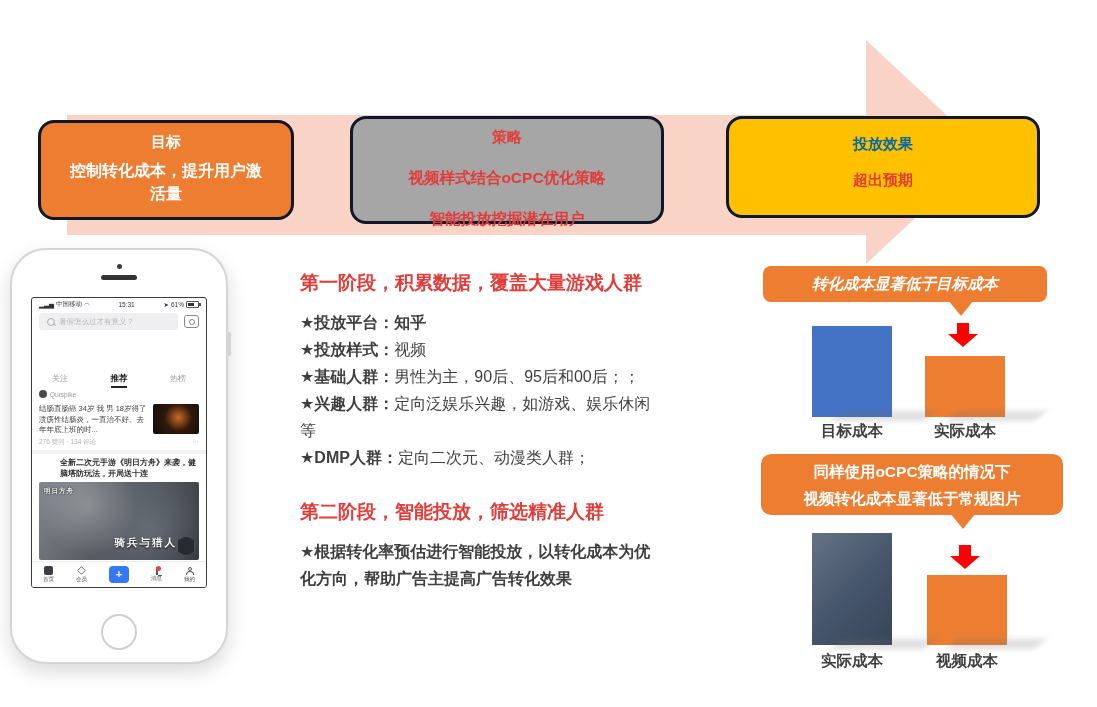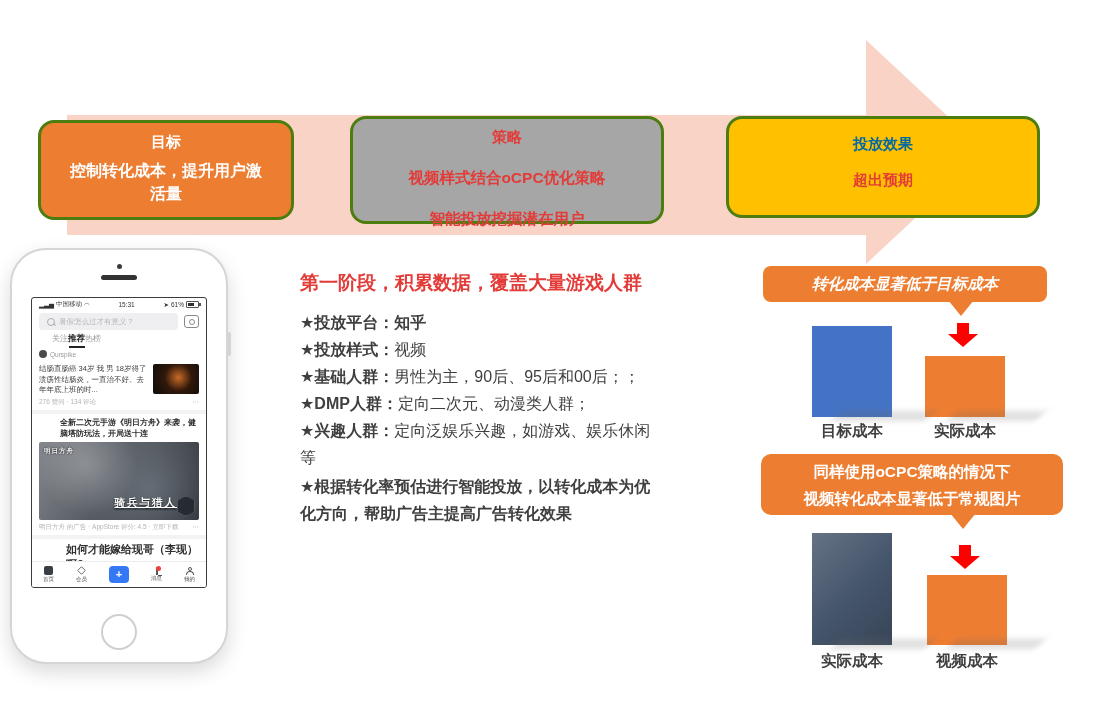--- a/index.html
+++ b/index.html
@@ -6,21 +6,21 @@
   .slide{position:relative;width:1097px;height:707px;background:#fff;overflow:hidden;
          font-family:"Liberation Sans","DejaVu Sans",sans-serif;}
 
   
   .arrow-shaft{position:absolute;left:67px;top:115px;width:801px;height:120px;background:#F8D3C6;}
   .arrow-head{position:absolute;left:866px;top:40px;width:0;height:0;
               border-top:112px solid transparent;border-bottom:112px solid transparent;
               border-left:120px solid #F8D3C6;}
 
   
-  .flow-box{position:absolute;border:3px solid #4d7c0f;border-radius:16px;text-align:center;
+  .flow-box{position:absolute;border:3px solid #0f172a;border-radius:16px;text-align:center;
             font-weight:bold;font-size:15px;box-sizing:border-box;}
   .box-goal{left:38px;top:120px;width:256px;height:100px;background:#ED7D31;color:#fff;}
   .box-goal .fb-title{margin-top:10px;}
   .box-goal .fb-body{width:202px;margin:7px auto 0;font-size:16px;line-height:23px;}
   .box-strategy{left:350px;top:116px;width:314px;height:108px;background:#A6A6A6;color:#E23B38;}
   .box-strategy .fb-title{margin-top:9px;}
   .box-strategy .fb-line{margin-top:20px;font-size:15.5px;line-height:21px;}
   .box-effect{left:726px;top:116px;width:314px;height:102px;background:#FFC000;}
   .box-effect .fb-title{margin-top:16px;color:#0369a1;}
   .box-effect .fb-body{margin-top:17px;color:#E23B38;}
@@ -89,21 +89,21 @@
   .batt::after{content:"";position:absolute;right:-3px;top:1px;width:1.5px;height:3px;background:#555;}
 
   .searchrow{display:flex;align-items:center;margin:4px 7px 0;}
   .searchbar{flex:1;height:17px;background:#EFEFF1;border-radius:4px;display:flex;align-items:center;
              padding:0 8px;color:#B5B5B8;font-size:7.5px;gap:4px;}
   .mag{width:6px;height:6px;border:1px solid #ADADB0;border-radius:50%;position:relative;flex:0 0 auto;}
   .mag::after{content:"";position:absolute;left:5px;top:5px;width:3px;height:1px;background:#ADADB0;transform:rotate(45deg);}
   .camicon{width:13px;height:11px;border:1px solid #8a8a8a;border-radius:3px;margin-left:6px;position:relative;flex:0 0 auto;}
   .camicon::after{content:"";position:absolute;left:3.5px;top:2.5px;width:4px;height:4px;border:1px solid #8a8a8a;border-radius:50%;}
 
-  .feedtabs{display:flex;align-items:center;height:17px;padding:0 20px;font-size:8px;color:#9a9a9a;}
+  .feedtabs{display:flex;justify-content:space-between;align-items:center;height:17px;padding:0 20px;font-size:8px;color:#9a9a9a;margin-top:40px;}
   .tab-active{font-weight:bold;color:#222;font-size:8.5px;position:relative;}
   .tab-active::after{content:"";position:absolute;left:50%;bottom:-3px;width:16px;height:2px;margin-left:-8px;background:#222;}
 
   .post{padding:3px 7px 0;}
   .p-head{display:flex;align-items:center;gap:3px;}
   .avatar{width:8px;height:8px;border-radius:50%;background:#4a4a4a;flex:0 0 auto;}
   .avatar--light{background:#fff;border:1px solid #c4c4c4;box-sizing:border-box;}
   .p-name{font-size:6.5px;color:#9a9a9a;}
   .p-body{display:flex;margin-top:6px;}
   .p-text{flex:1;font-size:7.5px;color:#3d3d3d;line-height:1.4;}
@@ -114,21 +114,21 @@
 
   .ad{padding:3px 7px 0;}
   .ad-title{font-size:8px;font-weight:bold;color:#2e2e2e;line-height:1.4;margin-left:21px;}
   .ad-img{position:relative;height:78px;margin-top:3px;border-radius:2px;overflow:hidden;
           background:radial-gradient(circle at 30% 30%,rgba(255,255,255,.25),rgba(255,255,255,0) 40%),
                      radial-gradient(circle at 70% 60%,rgba(130,140,150,.5),rgba(0,0,0,0) 55%),
                      linear-gradient(120deg,#83878d 0%,#585d64 45%,#2f3339 100%);}
   .ad-logo{position:absolute;left:5px;top:5px;font-size:6.5px;font-weight:bold;color:#f0f0f0;
            letter-spacing:1px;text-shadow:0 0 2px #000;}
   .ad-caption{position:absolute;right:22px;bottom:10px;font-size:10.5px;font-weight:bold;color:#fff;
-              letter-spacing:2px;text-shadow:0 1px 2px #000;text-decoration:underline;}
+              letter-spacing:2px;text-shadow:0 1px 2px #000;}
   .ad-hex{position:absolute;right:4px;bottom:4px;width:16px;height:18px;background:#232930;opacity:.9;
           clip-path:polygon(50% 0,100% 25%,100% 75%,50% 100%,0 75%,0 25%);border:1px solid #555;}
   .ad-meta{display:flex;justify-content:space-between;font-size:6.5px;color:#b3b3b3;margin-top:3px;}
 
   .q{padding:3px 7px 0;}
   .q-title{font-size:11px;font-weight:bold;color:#2e2e2e;margin-left:27px;}
   .q-author{display:flex;align-items:center;gap:3px;margin-top:2px;}
   .q-text{font-size:7.5px;color:#4a4a4a;line-height:1.4;margin-top:2px;}
 
   .tabbar{position:absolute;left:0;right:0;bottom:0;height:25px;background:#fff;border-top:1px solid #ececec;
@@ -174,25 +174,26 @@
     <div class="bullet">
       <b>★投放平台：</b><b>知乎</b>
     </div>
     <div class="bullet">
       <b>★投放样式：</b><span>视频</span>
     </div>
     <div class="bullet">
       <b>★基础人群：</b><span>男性为主，90后、95后和00后；；</span>
     </div>
     <div class="bullet">
+      <b>★兴趣人群：</b><span>定向泛娱乐兴趣，如游戏、娱乐休闲等</span>
+    </div>
+    <div class="bullet">
       <b>★DMP人群：</b><span>定向二次元、动漫类人群；</span>
     </div>
-    <div class="bullet">
-      <b>★兴趣人群：</b><span>定向泛娱乐兴趣，如游戏、娱乐休闲等</span>
-    </div>
+    <div class="stage-heading stage2-heading">第二阶段，智能投放，筛选精准人群</div>
     <div class="stage2-text">★根据转化率预估进行智能投放，以转化成本为优化方向，帮助广告主提高广告转化效果</div>
   </div>
 
   <div class="banner banner1">转化成本显著低于目标成本</div>
   <div class="banner-tail tail1"></div>
   <div class="down-arrow da1">
     <div class="da-shaft"></div>
     <div class="da-head"></div>
   </div>
   <div class="chart chart1">

